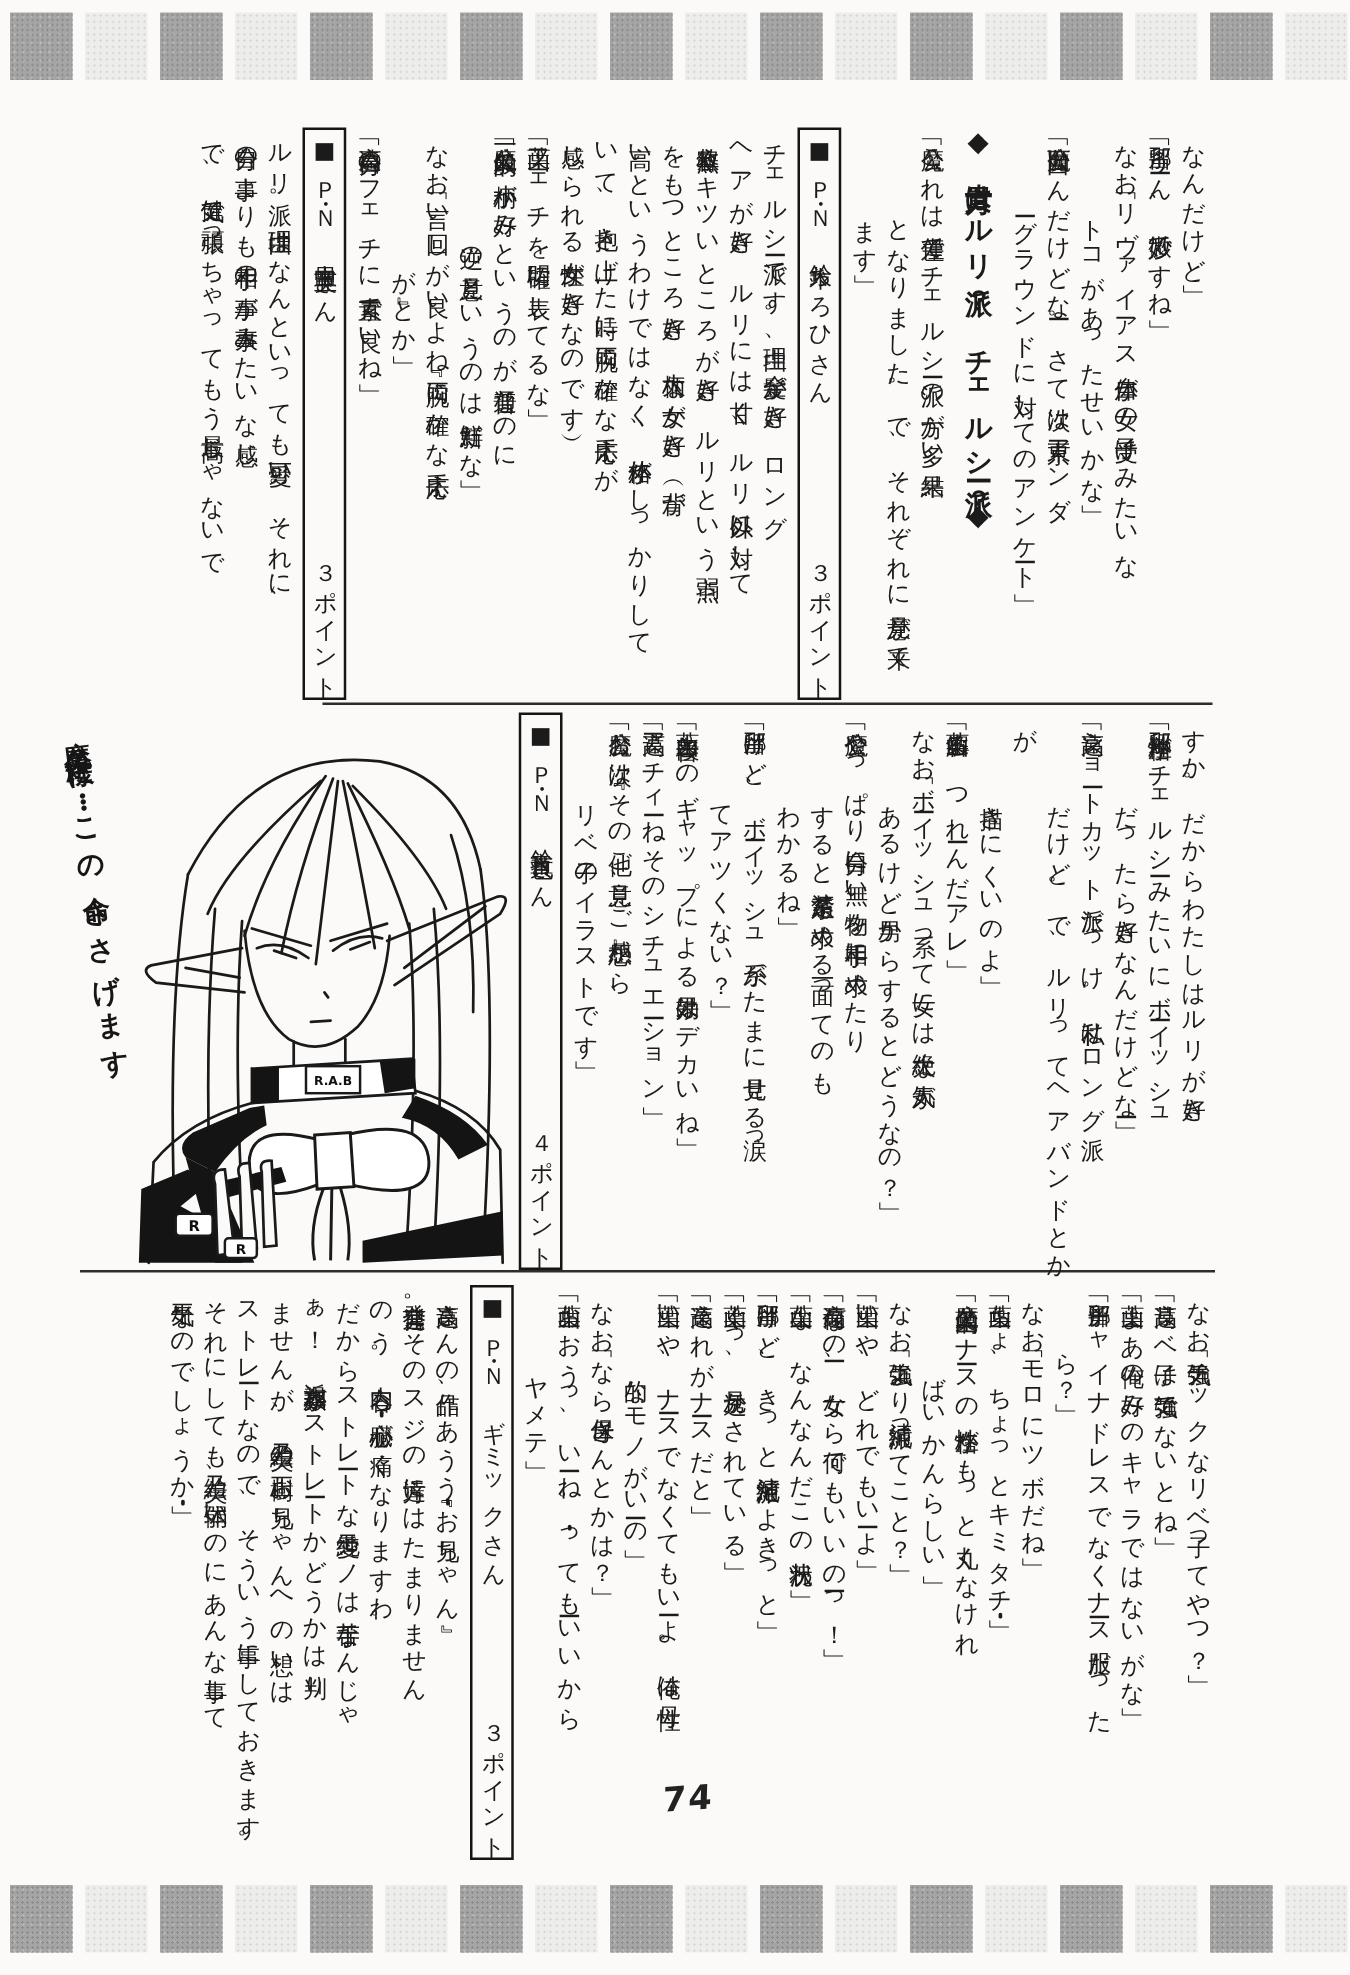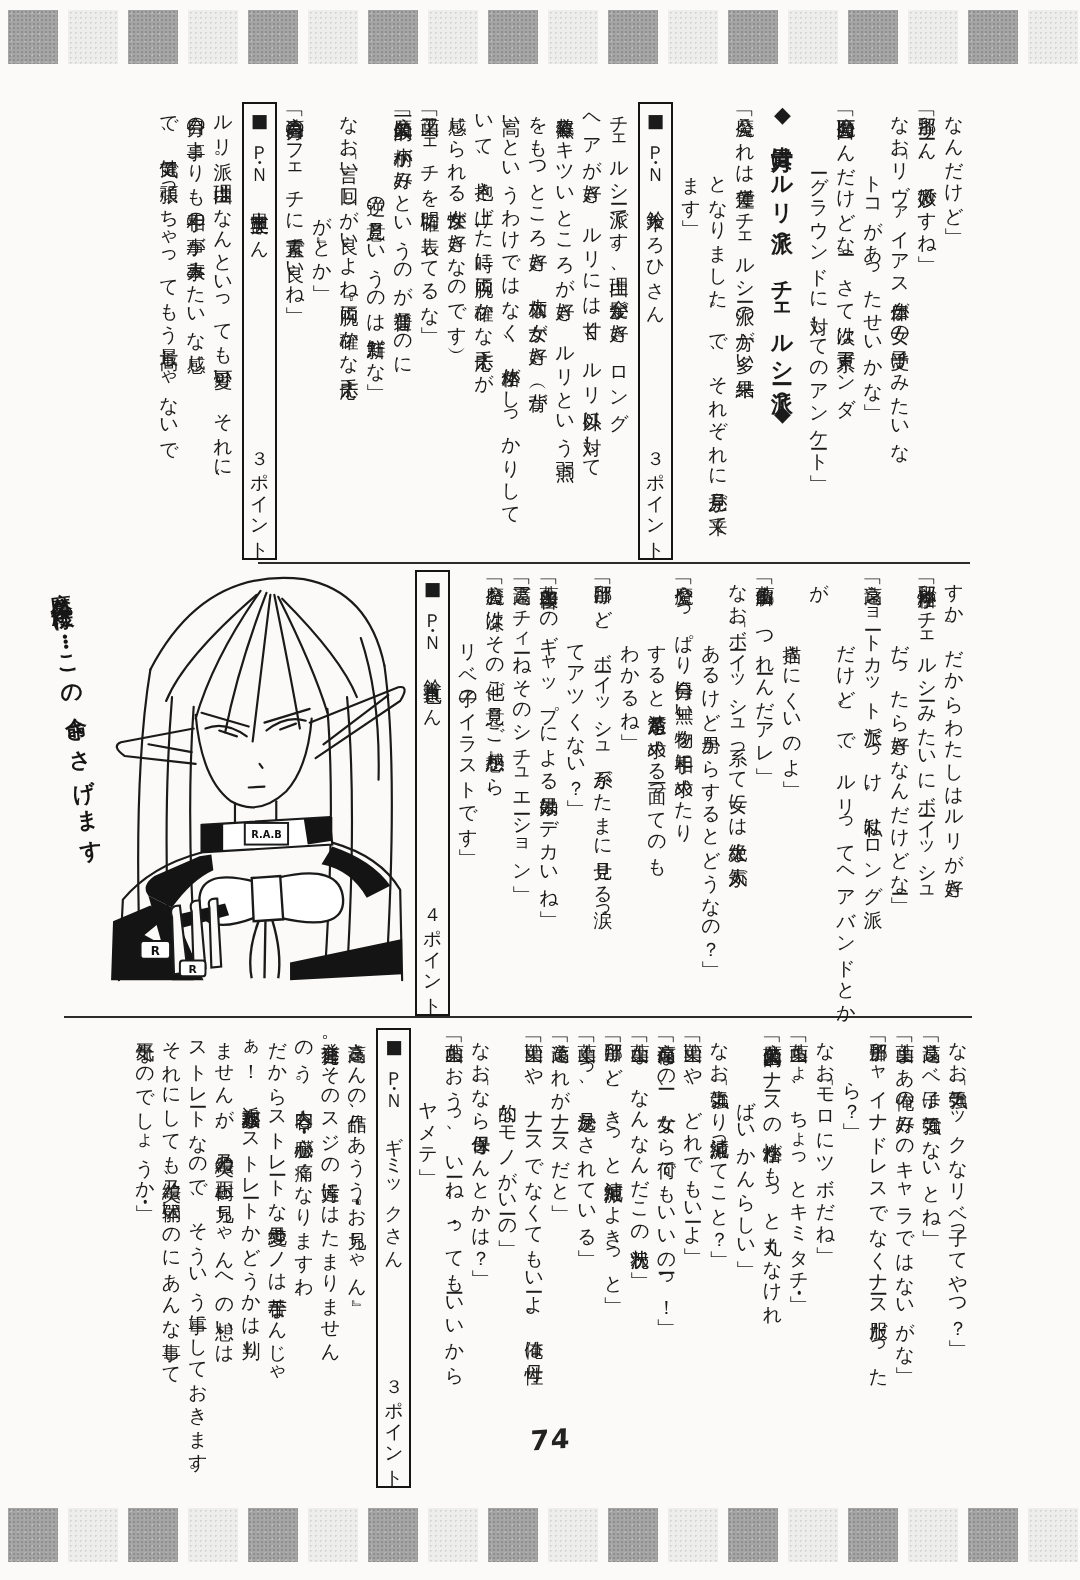--- a/index.html
+++ b/index.html
@@ -44,21 +44,21 @@
     border:2px solid #151515;margin:0 5px;padding:6px 2px;
     display:flex;justify-content:space-between;align-items:center;
     text-orientation:upright;letter-spacing:2px;font-size:18.5px;
     background:#fbfaf8;
   }
   
   .rule{position:absolute;background:#2c2c2c;height:2px;}
   .rule-top{left:258px;top:562px;width:712px;}
   .rule-bottom{left:64px;top:1016px;width:908px;}
   
-  .illo{position:absolute;left:56px;top:536px;width:354px;height:448px;}
+  .illo{position:absolute;left:56px;top:566px;width:354px;height:448px;}
   .illo svg{width:100%;height:100%;}
   .caption{
     position:absolute;left:64px;top:574px;height:340px;
     writing-mode:vertical-rl;font-size:22px;letter-spacing:5px;
     transform:rotate(-7deg);font-weight:600;color:#161616;
   }
   .pagenum{
     position:absolute;left:530px;top:1424px;
     font-family:"DejaVu Sans","Liberation Sans",sans-serif;
     font-size:27px;font-weight:600;transform:rotate(-4deg) skewX(-6deg);

